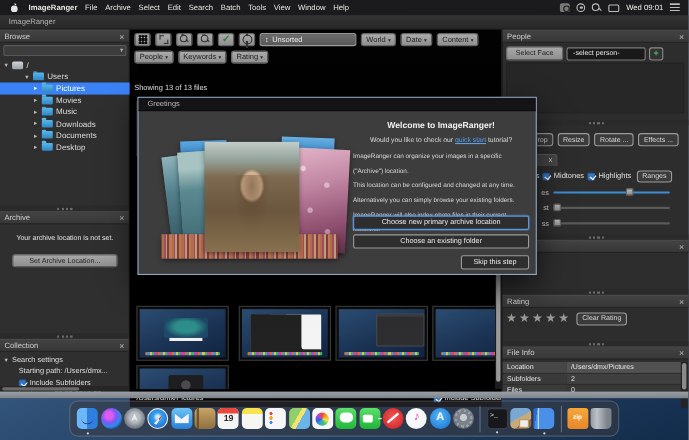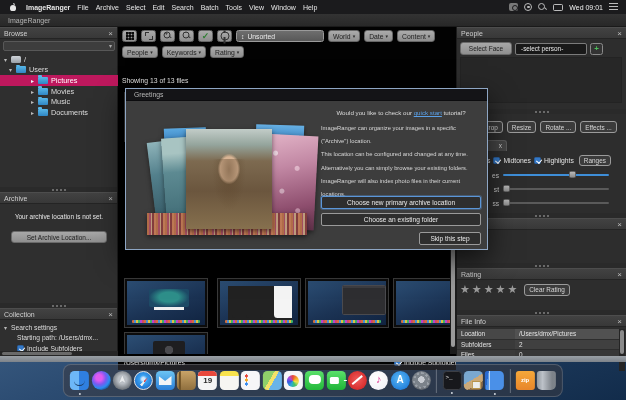--- a/index.html
+++ b/index.html
@@ -36,22 +36,22 @@
   .phdr .x { position:absolute; right:4px; top:0; color:#bdbdbd; font-size:8px; line-height:11px; cursor:default; }
   .splitter { position:absolute; height:5px; width:100%; background:#2a2a2a; }
   .splitter::after { content:""; position:absolute; left:50%; top:2px; width:14px; height:1.6px; margin-left:-7px; background:repeating-linear-gradient(90deg,#6a6a6a 0 2px, transparent 2px 4px); }
 
   
   .sidebar { position:absolute; left:0; top:13px; width:118px; height:329px; background:#2f2f2f; border-right:1px solid #1c1c1c; }
   .sb-combo { position:absolute; left:3px; top:14px; width:112px; height:10px; background:#3d3d3d; border:1px solid #585858; border-radius:2px; }
   .sb-combo::after { content:"▾"; position:absolute; right:2px; top:0; font-size:6px; color:#aaa; line-height:9px; }
   .tree { position:absolute; left:0; top:27px; width:118px; }
   .trow { height:10.6px; display:flex; align-items:center; font-size:7.3px; color:#dedede; white-space:nowrap; }
-  .trow.sel { background:#be185d; color:#fff; }
-  .lvl0 { padding-left:4px; } .lvl1 { padding-left:9px; } .lvl2 { padding-left:22px; } .lvl3 { padding-left:31px; }
+  .trow.sel { background:#3b82f6; color:#fff; }
+  .lvl0 { padding-left:4px; } .lvl1 { padding-left:23px; } .lvl2 { padding-left:22px; } .lvl3 { padding-left:31px; }
   .arr { width:7px; font-size:6px; color:#b8b8b8; flex:0 0 auto; }
   .trow.sel .arr { color:#eaf2fb; }
   .fico { width:10px; height:7px; margin-right:3px; flex:0 0 auto; position:relative; }
   .fico.folder { background:linear-gradient(#58b7e8,#2f86c4); border-radius:1px; }
   .fico.folder::before { content:""; position:absolute; left:0; top:-1.6px; width:4px; height:1.6px; background:#58b7e8; border-radius:1px 1px 0 0; }
   .fico.disk { background:linear-gradient(#cfd4d9,#9aa1a8); border-radius:1.5px; }
   .fico.home { background:#b8bec4; clip-path:polygon(50% 0,100% 45%,88% 45%,88% 100%,12% 100%,12% 45%,0 45%); }
   .archive-msg { position:absolute; left:0; width:118px; text-align:center; color:#e8e8e8; font-size:6.4px; }
   .btn-gray { background:linear-gradient(#a8a8a8,#8f8f8f); border:1px solid #6a6a6a; border-radius:3px; color:#1d1d1d; font-size:6.5px; text-align:center; }
   .set-archive { position:absolute; left:11px; top:204px; width:96px; height:12px; line-height:11px; }
@@ -268,21 +268,31 @@
           <span>Movies</span>
         </div>
       <div class="trow lvl3">
           <span class="arr">▸</span>
           <span class="fico folder"></span>
           <span>Music</span>
         </div>
       <div class="trow lvl3">
           <span class="arr">▸</span>
           <span class="fico folder"></span>
+          <span>Downloads</span>
+        </div>
+      <div class="trow lvl3">
+          <span class="arr">▸</span>
+          <span class="fico folder"></span>
           <span>Documents</span>
+        </div>
+      <div class="trow lvl3">
+          <span class="arr">▸</span>
+          <span class="fico folder"></span>
+          <span>Desktop</span>
         </div>
     </div>
     <div class="splitter" style="top:160px;"></div>
     <div class="phdr" style="top:165px;">
       <span>Archive</span>
       <span class="x">×</span>
     </div>
     <div class="archive-msg" style="top:186px;">Your archive location is not set.</div>
     <div class="btn-gray set-archive">Set Archive Location...</div>
     <div class="splitter" style="top:276px;"></div>
@@ -498,20 +508,21 @@
   <div class="collage">
     <div class="card c-bluetop1"></div>
     <div class="card c-bluetop2"></div>
     <div class="card c-teal1"></div>
     <div class="card c-teal2"></div>
     <div class="card c-pink"></div>
     <div class="card c-crowd"></div>
     <div class="card c-portrait"></div>
   </div>
   <div class="dlg-right">
+    <div class="dlg-h1">Welcome to ImageRanger!</div>
     <div class="dlg-q"><span>Would you like to check our </span><a href="#">quick start</a><span> tutorial?</span></div>
     <div class="dlg-p">ImageRanger can organize your images in a specific ("Archive") location.</div>
     <div class="dlg-p" style="margin-top:1px;">This location can be configured and changed at any time.</div>
     <div class="dlg-p" style="margin-top:1px;">Alternatively you can simply browse your existing folders.</div>
     <div class="dlg-p" style="margin-top:1px;">ImageRanger will also index photo files in their current locations.</div>
     <div class="dlg-btn primary" style="top:93px;">Choose new primary archive location</div>
     <div class="dlg-btn" style="top:110px;">Choose an existing folder</div>
     <div class="dlg-skip">Skip this step</div>
   </div>
 </div>

